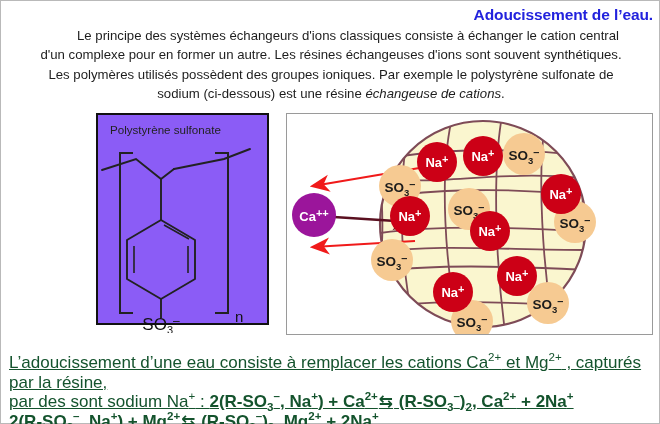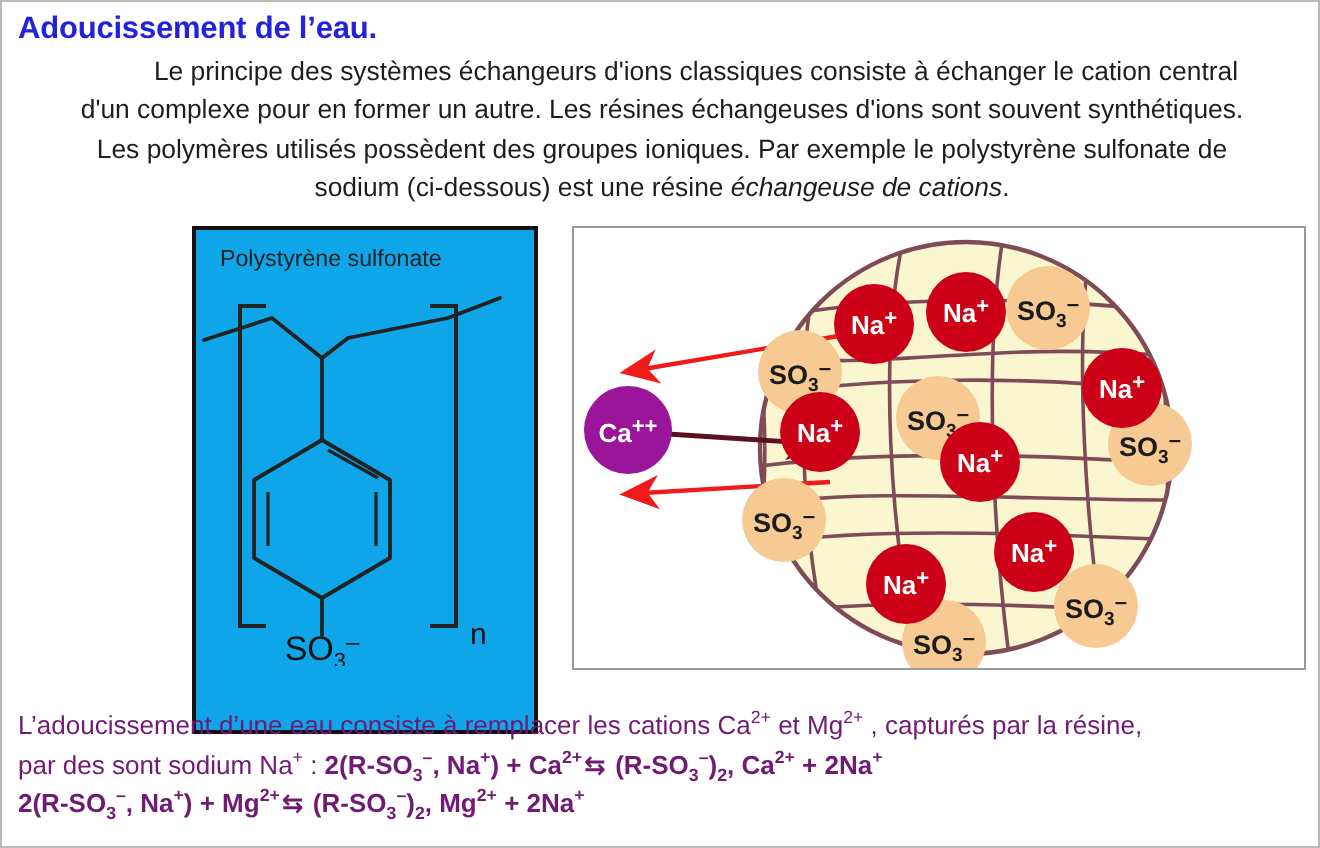--- a/index.html
+++ b/index.html
@@ -14,53 +14,53 @@
     box-sizing:border-box;
     background:#ffffff;
     border:1px solid #b9b9b9;
   }
   
   .intro{
     position:absolute;left:8px;top:4px;width:644px;
   }
   .doc-title{
     font-size:15.5px;font-weight:bold;color:#2222DD;
-    letter-spacing:-0.1px;margin:0 0 2px 0;line-height:19px;
+    letter-spacing:-0.1px;margin:0 0 2px 0;line-height:19px;text-align:right;
   }
   .para{
     font-size:13.2px;line-height:19.4px;color:#1d1d1d;
     margin:0;text-align:center;white-space:pre-wrap;
   }
   .para .indent{display:inline-block;width:34px;}
   .ital{font-style:italic;}
   
   .fig-row{position:absolute;left:0;top:112px;width:660px;height:228px;}
   
   .struct-box{
-    position:absolute;left:95px;top:0;width:173px;height:254px;
-    border:2.5px solid #111;background:#0ea5e9;box-sizing:border-box;
+    position:absolute;left:95px;top:0;width:173px;height:212px;
+    border:2.5px solid #111;background:#8b5cf6;box-sizing:border-box;
   }
   .struct-caption{
     position:absolute;left:12px;top:8px;
     font-size:11.6px;color:#222;
     font-family:"Liberation Sans","DejaVu Sans",sans-serif;
   }
   .struct-svg{position:absolute;left:0;top:0;}
   
   .bead-box{
     position:absolute;left:285px;top:0;width:367px;height:222px;
     border:1px solid #9a9a9a;background:#fff;box-sizing:border-box;
   }
   .bead-svg{position:absolute;left:0;top:0;}
   
   .bottom{
     position:absolute;left:8px;top:352px;width:646px;
   }
   .bline{
-    font-size:13px;line-height:19.6px;color:#701a75;margin:0;
+    font-size:17px;line-height:19.6px;color:#14532d;margin:0;text-decoration:underline;
   }
   .eqline{text-align:left;}
   .bold{font-weight:bold;}
   sup{font-size:0.68em;vertical-align:super;line-height:0;}
   sub{font-size:0.68em;vertical-align:sub;line-height:0;}
   .harp{font-weight:bold;padding:0 1px;}
 </style>
 </head>
 <body>
 

